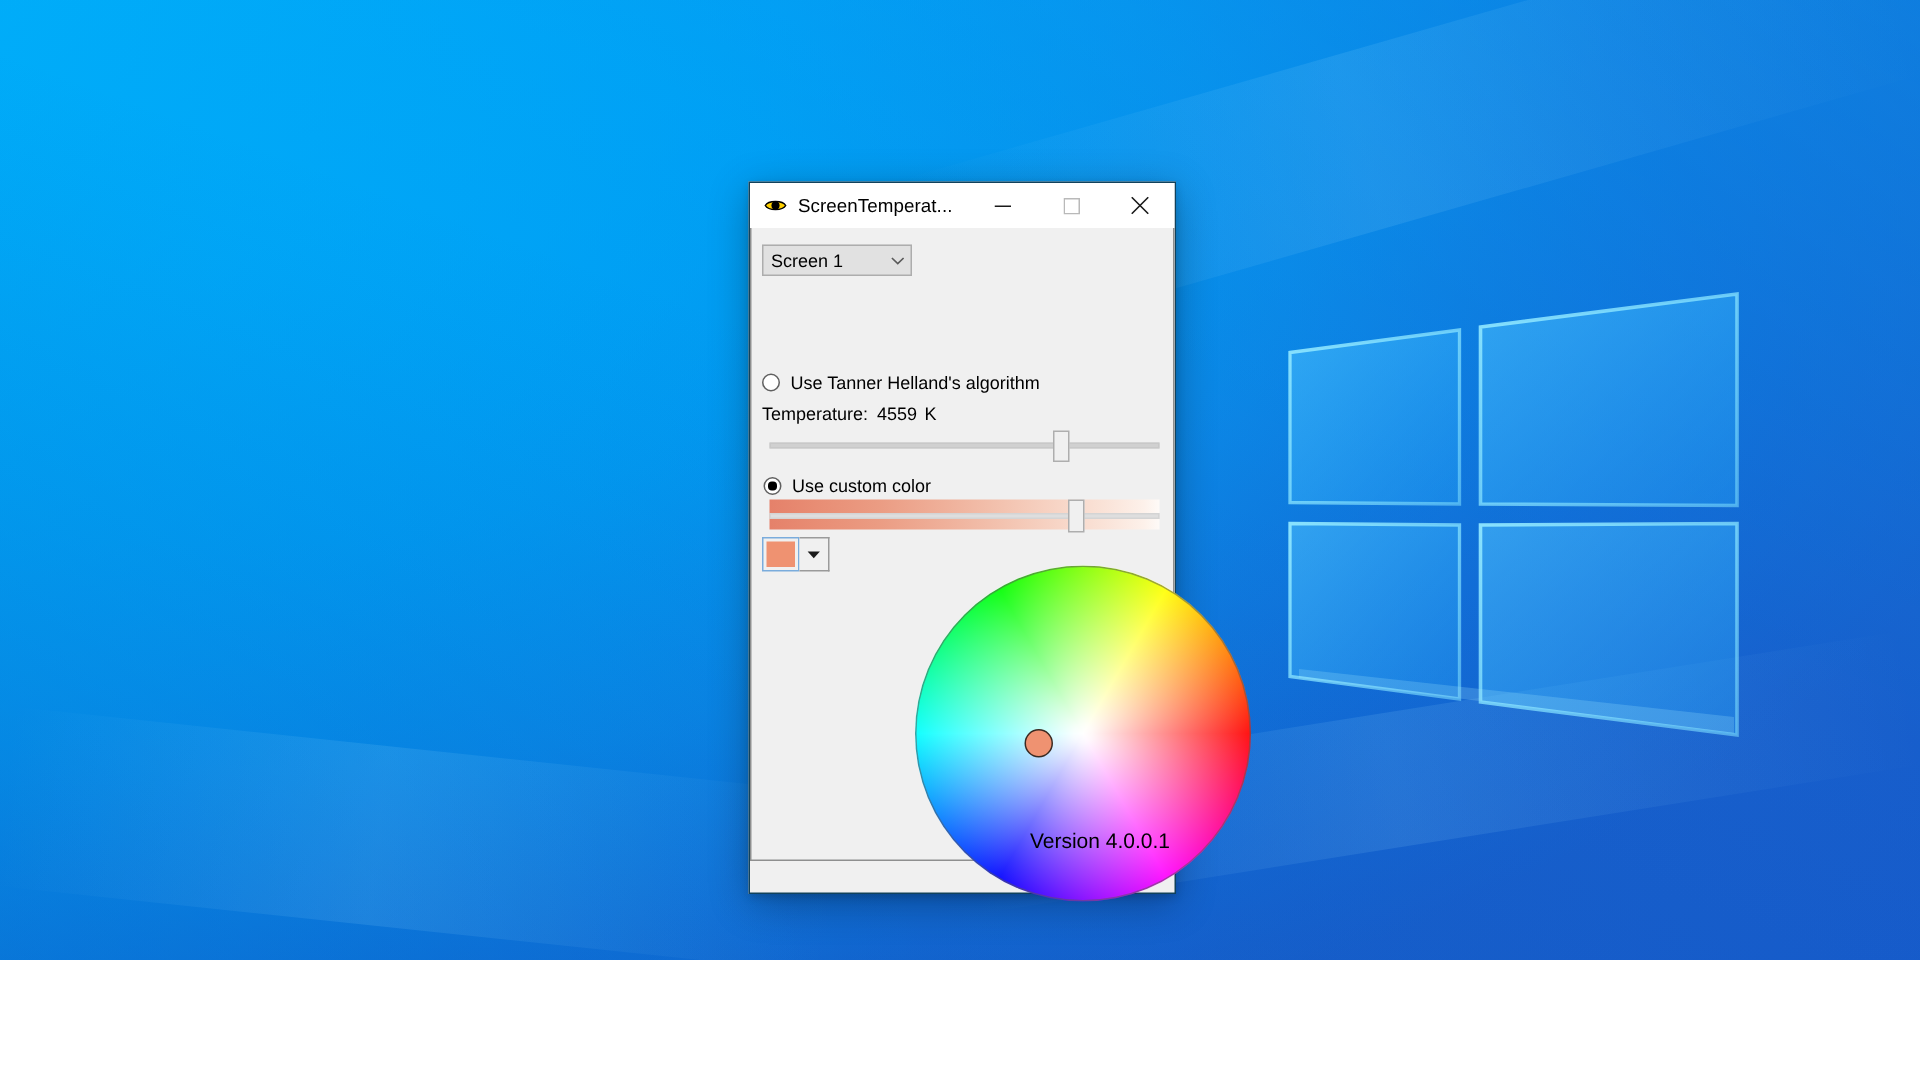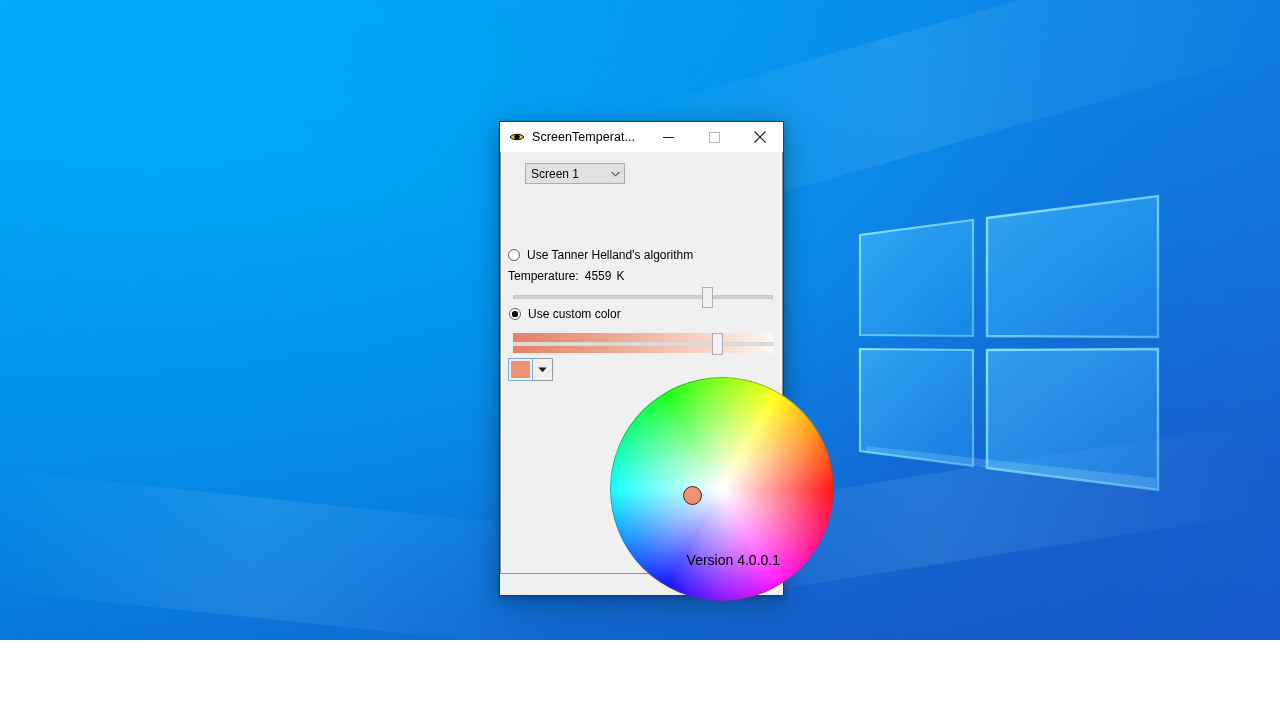--- a/index.html
+++ b/index.html
@@ -143,21 +143,21 @@
     background: #f0f0f0;
     border: 1px solid #8e8f8f;
     border-top: none;
     margin: 0 0 0 0;
     box-sizing: border-box;
   }
 
   
   #screen-combo {
     position: absolute;
-    left: 24px; top: 11px;
+    left: 7px; top: 11px;
     width: 100px; height: 21px;
     background: #e1e1e1;
     border: 1px solid #adadad;
     box-sizing: border-box;
     display: flex;
     align-items: center;
     font-size: 12px;
   }
   #screen-combo-label { padding-left: 5px; flex: 1; }
   #combo-arrow {
@@ -186,21 +186,21 @@
   }
   .radio.checked::after {
     content: "";
     position: absolute;
     left: 2.4px; top: 2.4px;
     width: 5.2px; height: 5.2px;
     border-radius: 50%;
     background: #000;
   }
   #radio-tanner { left: 7px; top: 96px; text-align: center; }
-  #radio-custom { left: 8px; top: 155px; }
+  #radio-custom { left: 8px; top: 165px; }
 
   
   #temp-label-row {
     position: absolute;
     left: 7px; top: 117px;
     font-size: 12px;
     display: flex;
     align-items: baseline;
   }
   #temp-prefix { margin-right: 6px; }

